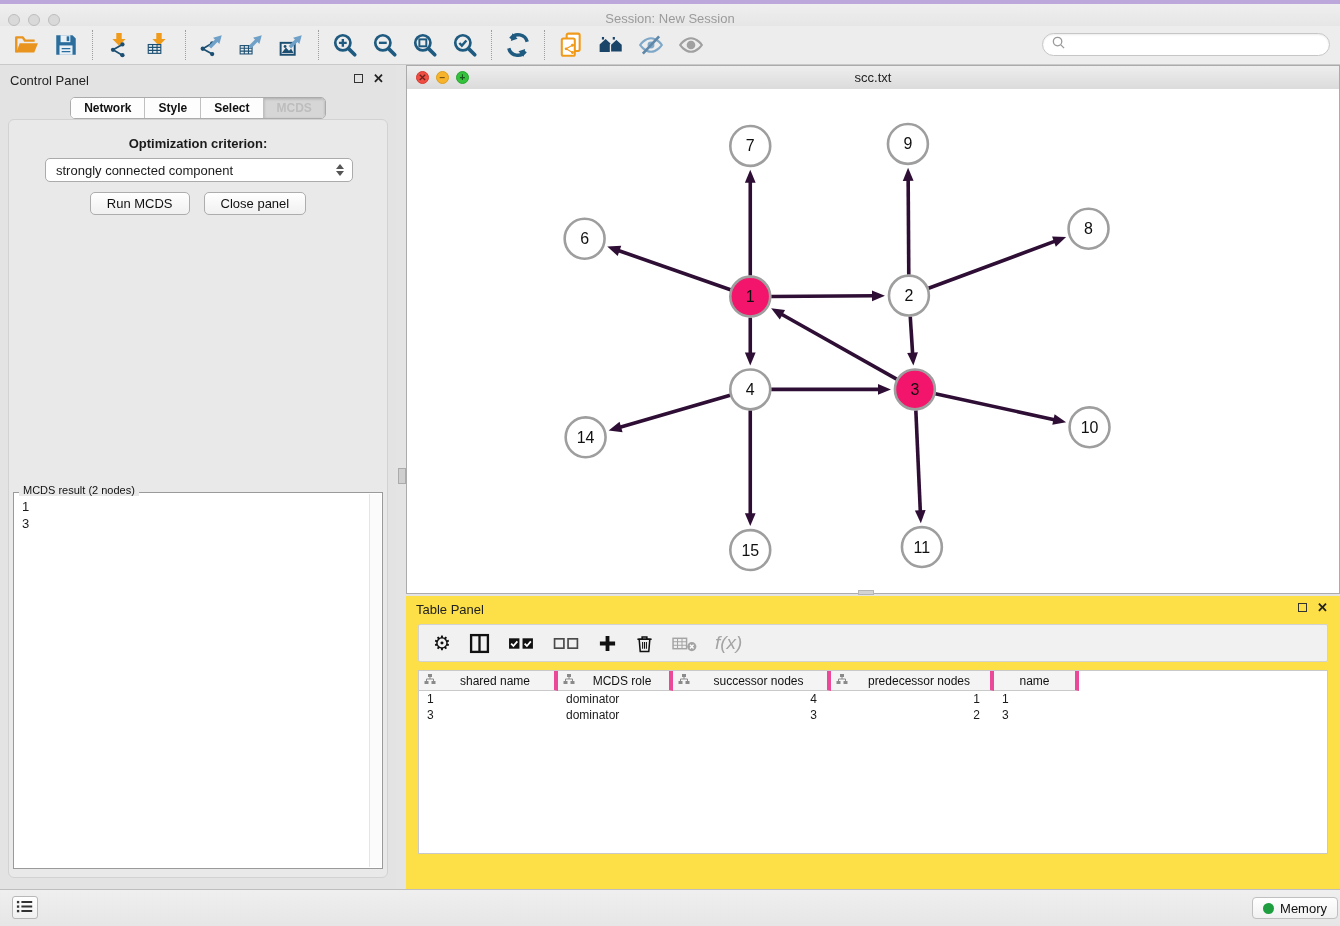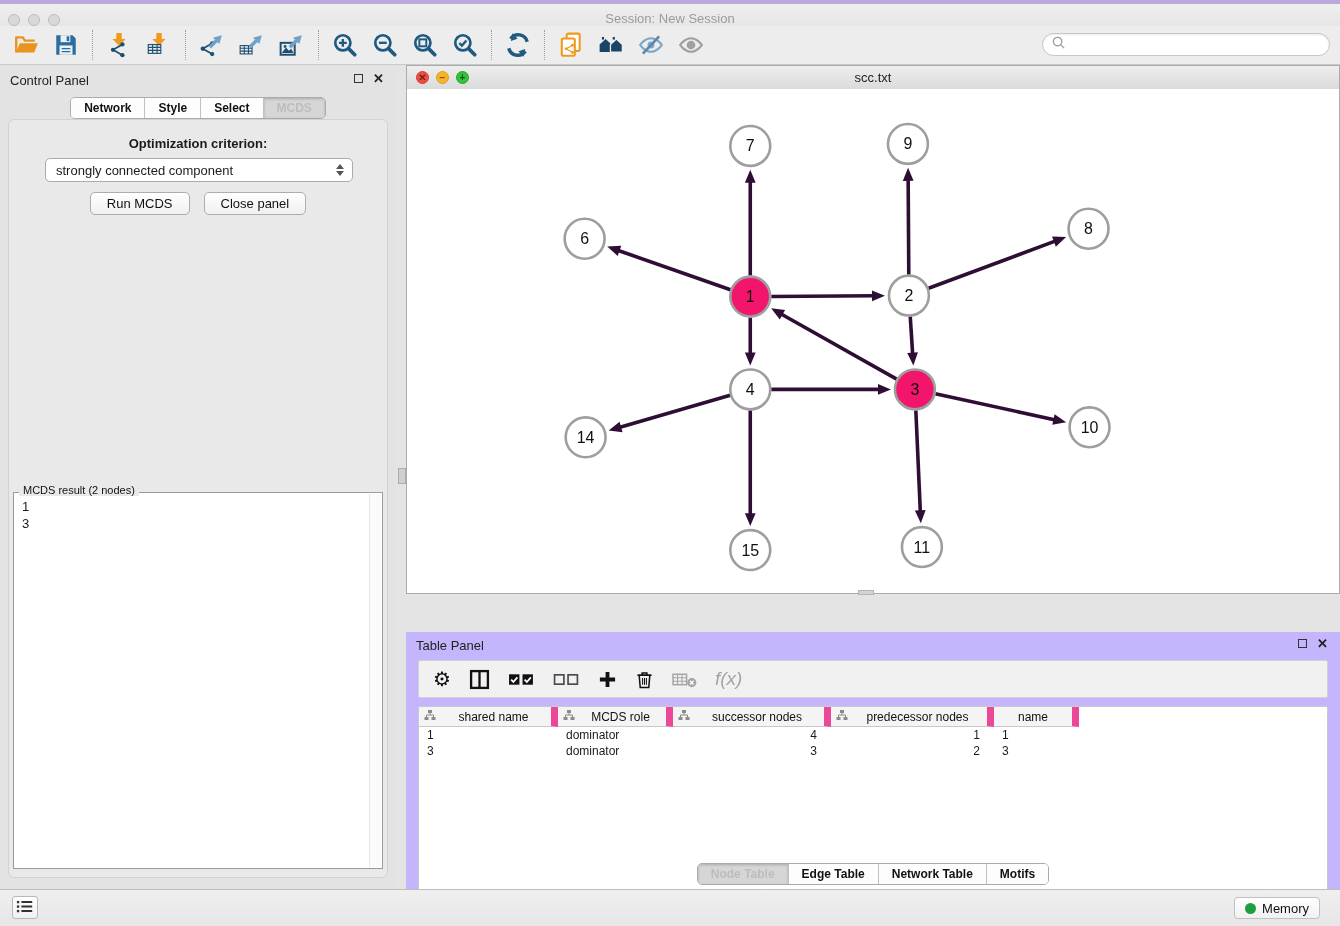--- a/index.html
+++ b/index.html
@@ -63,45 +63,45 @@
   .tl{width:13px;height:13px;border-radius:50%;box-sizing:border-box;display:flex;align-items:center;justify-content:center;
       font-size:10px;font-weight:bold;color:rgba(0,0,0,.55);line-height:1;}
   .tl.red{background:#F04E43;border:1px solid #D8382E;}
   .tl.yellow{background:#F7B32C;border:1px solid #DE9E1A;}
   .tl.green{background:#34C13B;border:1px solid #24A52C;}
   .nw-title{position:absolute;left:0;right:0;text-align:center;font-size:13px;color:#222;}
   .nw-canvas{position:absolute;left:0;top:23px;right:0;bottom:0;background:#fff;}
   .nw-canvas svg{width:100%;height:100%;}
   .h-handle{position:absolute;left:858px;top:590px;width:16px;height:5px;background:#D3D3D3;border:1px solid #B5B5B5;box-sizing:border-box;}
   
-  .table-panel{position:absolute;left:406px;top:596px;right:0;bottom:36px;background:#c4b5fd;margin-top:36px;}
+  .table-panel{position:absolute;left:406px;top:596px;right:0;bottom:36px;background:#fde047;}
   .tp-toolbar{position:absolute;left:12px;right:12px;top:28px;height:38px;background:#F1F1F1;
     border:1px solid #D2D2D2;border-radius:2px;display:flex;align-items:center;gap:18px;padding-left:14px;box-sizing:border-box;}
   .tp-btn{background:none;border:none;padding:0;display:flex;align-items:center;justify-content:center;height:26px;}
   .tp-btn.disabled{opacity:.9;}
   .gear-glyph{font-size:20px;color:#111;line-height:1;}
   .fx{font-family:Liberation Sans, sans-serif;font-style:italic;font-size:19px;color:#9C9C9C;}
   .tbl-wrap{position:absolute;left:12px;right:12px;top:74px;height:184px;background:#fff;border:1px solid #C9C9C9;
     box-sizing:border-box;overflow:hidden;}
   .tbl-inner{width:662px;}
   .tbl-head{display:flex;height:20px;}
-  .th{background:#F4F4F4;border-right:7px solid #ec4899;border-bottom:1px solid #C9C9C9;box-sizing:border-box;
+  .th{background:#F4F4F4;border-right:4px solid #ec4899;border-bottom:1px solid #C9C9C9;box-sizing:border-box;
     display:flex;align-items:center;font-size:12px;color:#111;}
   .th .th-label{flex:1;text-align:center;}
   .th svg{margin-left:5px;flex:0 0 auto;}
   .tbl-row{display:flex;height:16px;}
   .td{font-size:12px;box-sizing:border-box;padding:1px 8px 0 8px;white-space:nowrap;overflow:hidden;}
   .td.right{text-align:right;padding-right:14px;}
   .tp-tabs{position:absolute;left:0;right:0;bottom:5px;display:flex;justify-content:center;}
   
   .statusbar{position:absolute;left:0;bottom:0;right:0;height:36px;background:linear-gradient(#EFEFEF,#E6E6E6);
     border-top:1px solid #BEBEBE;}
   .list-btn{position:absolute;left:12px;top:6px;width:26px;height:23px;background:linear-gradient(#FFF,#F0F0F0);
     border:1px solid #B8B8B8;border-radius:3px;display:flex;align-items:center;justify-content:center;}
-  .memory-btn{position:absolute;right:20px;top:7px;height:22px;padding:0 10px;background:linear-gradient(#FFF,#F1F1F1);
+  .memory-btn{position:absolute;right:2px;top:7px;height:22px;padding:0 10px;background:linear-gradient(#FFF,#F1F1F1);
     border:1px solid #C0C0C0;border-radius:4px;display:flex;align-items:center;gap:6px;font-size:13px;color:#111;}
   .mem-dot{width:11px;height:11px;border-radius:50%;background:#1E9E3E;}
 </style>
 </head>
 <body>
 
 <div class="app">
   <div class="top-strip"></div>
 
   <div class="titlebar">
@@ -500,28 +500,20 @@
             <div class="tbl-row">
               <div class="td" style="width: 139px;">3</div>
               <div class="td" style="width: 115px;">dominator</div>
               <div class="td right" style="width: 158px;">3</div>
               <div class="td right" style="width: 163px;">2</div>
               <div class="td" style="width: 85px;">3</div>
             </div>
           </div>
       </div>
     </div>
-    <div class="tp-tabs">
-      <span class="seg-group" id="tp-tabs">
-          <span class="seg-tab selected">Node Table</span>
-          <span class="seg-tab">Edge Table</span>
-          <span class="seg-tab">Network Table</span>
-          <span class="seg-tab">Motifs</span>
-        </span>
-    </div>
   </div>
 
   <div class="statusbar">
     <button class="list-btn">
       <span>
         <svg width="18" height="15" viewBox="0 0 20 16">
             <path d="M6 3h12M6 8h12M6 13h12" stroke="#333" stroke-width="2"></path>
             <rect x="1" y="1.8" width="2.6" height="2.6" fill="#333"></rect>
             <rect x="1" y="6.8" width="2.6" height="2.6" fill="#333"></rect>
             <rect x="1" y="11.8" width="2.6" height="2.6" fill="#333"></rect>

